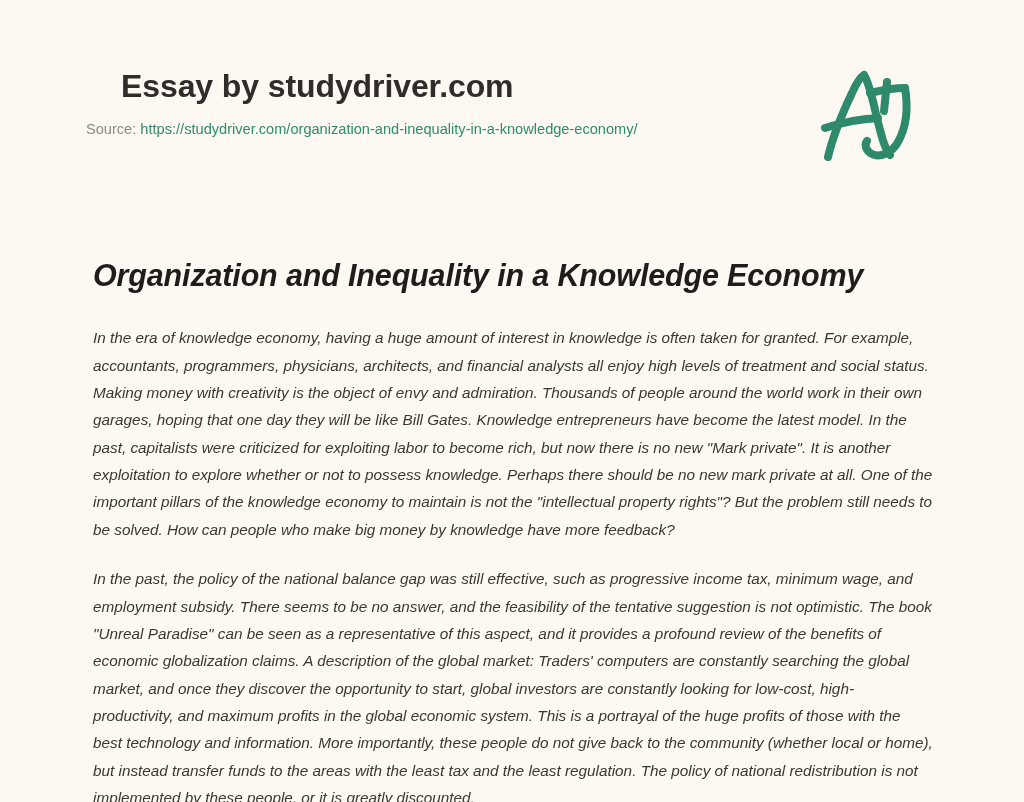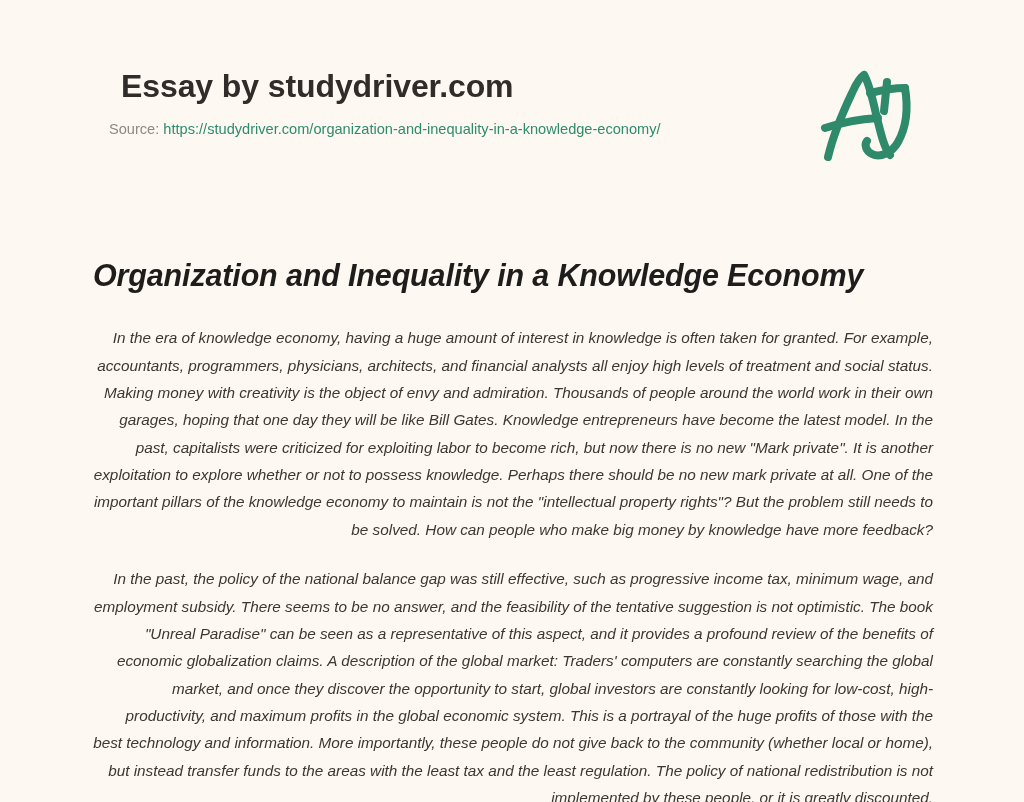--- a/index.html
+++ b/index.html
@@ -37,21 +37,21 @@
     top: 68px;
     font-size: 32px;
     font-weight: bold;
     color: #2f2c29;
     letter-spacing: -0.1px;
     white-space: nowrap;
     margin-left: 28px;
   }
   .source-line {
     position: absolute;
-    left: 109px;
+    left: 86px;
     top: 121px;
     font-size: 14.6px;
     white-space: nowrap;
     line-height: 1.2;
   }
   .source-label {
     color: #8e8983;
   }
   .source-url {
     color: #2e8b6e;
@@ -85,21 +85,21 @@
     letter-spacing: -0.15px;
   }
   .article-body {
     margin-top: 30px;
   }
   .article-body p {
     margin: 0 0 22px 0;
     font-size: 15.3px;
     line-height: 1.79;
     color: #3b3733;
-    text-align: right;
+    text-align: left;
   }
   .article-body p:last-child {
     margin-bottom: 8px;
   }
 </style>
 </head>
 <body>
 
 <div class="page">
 

